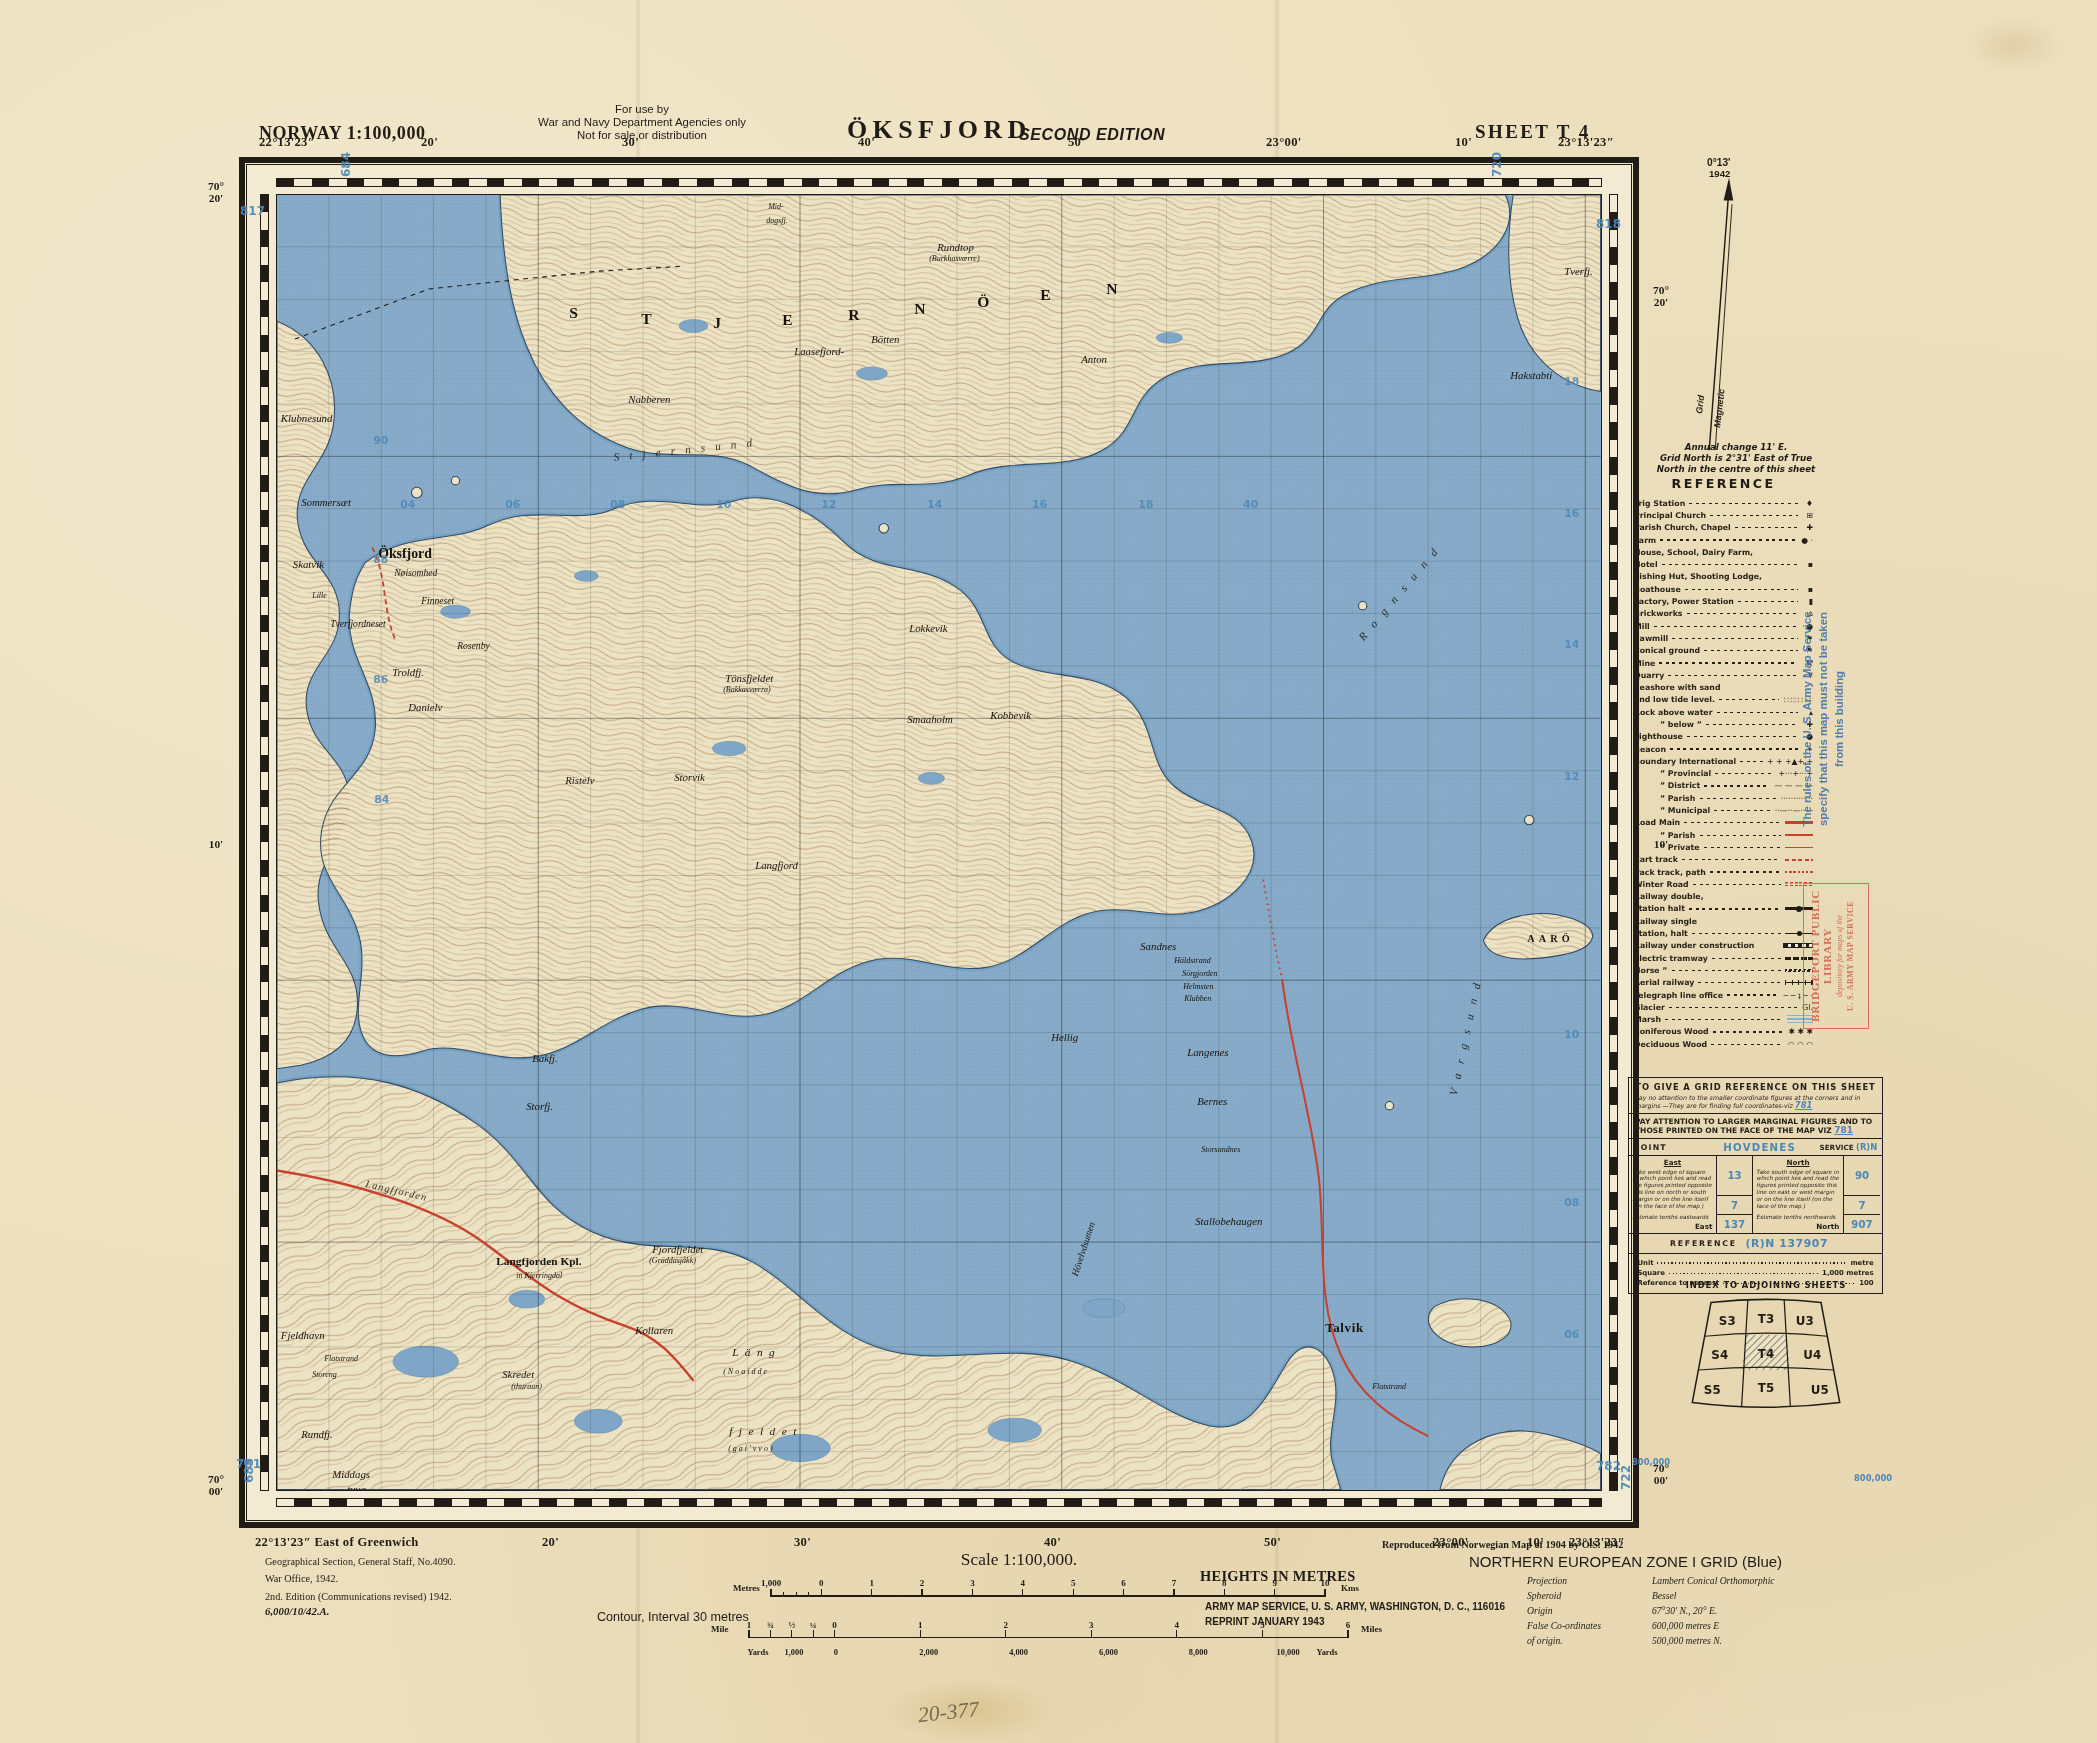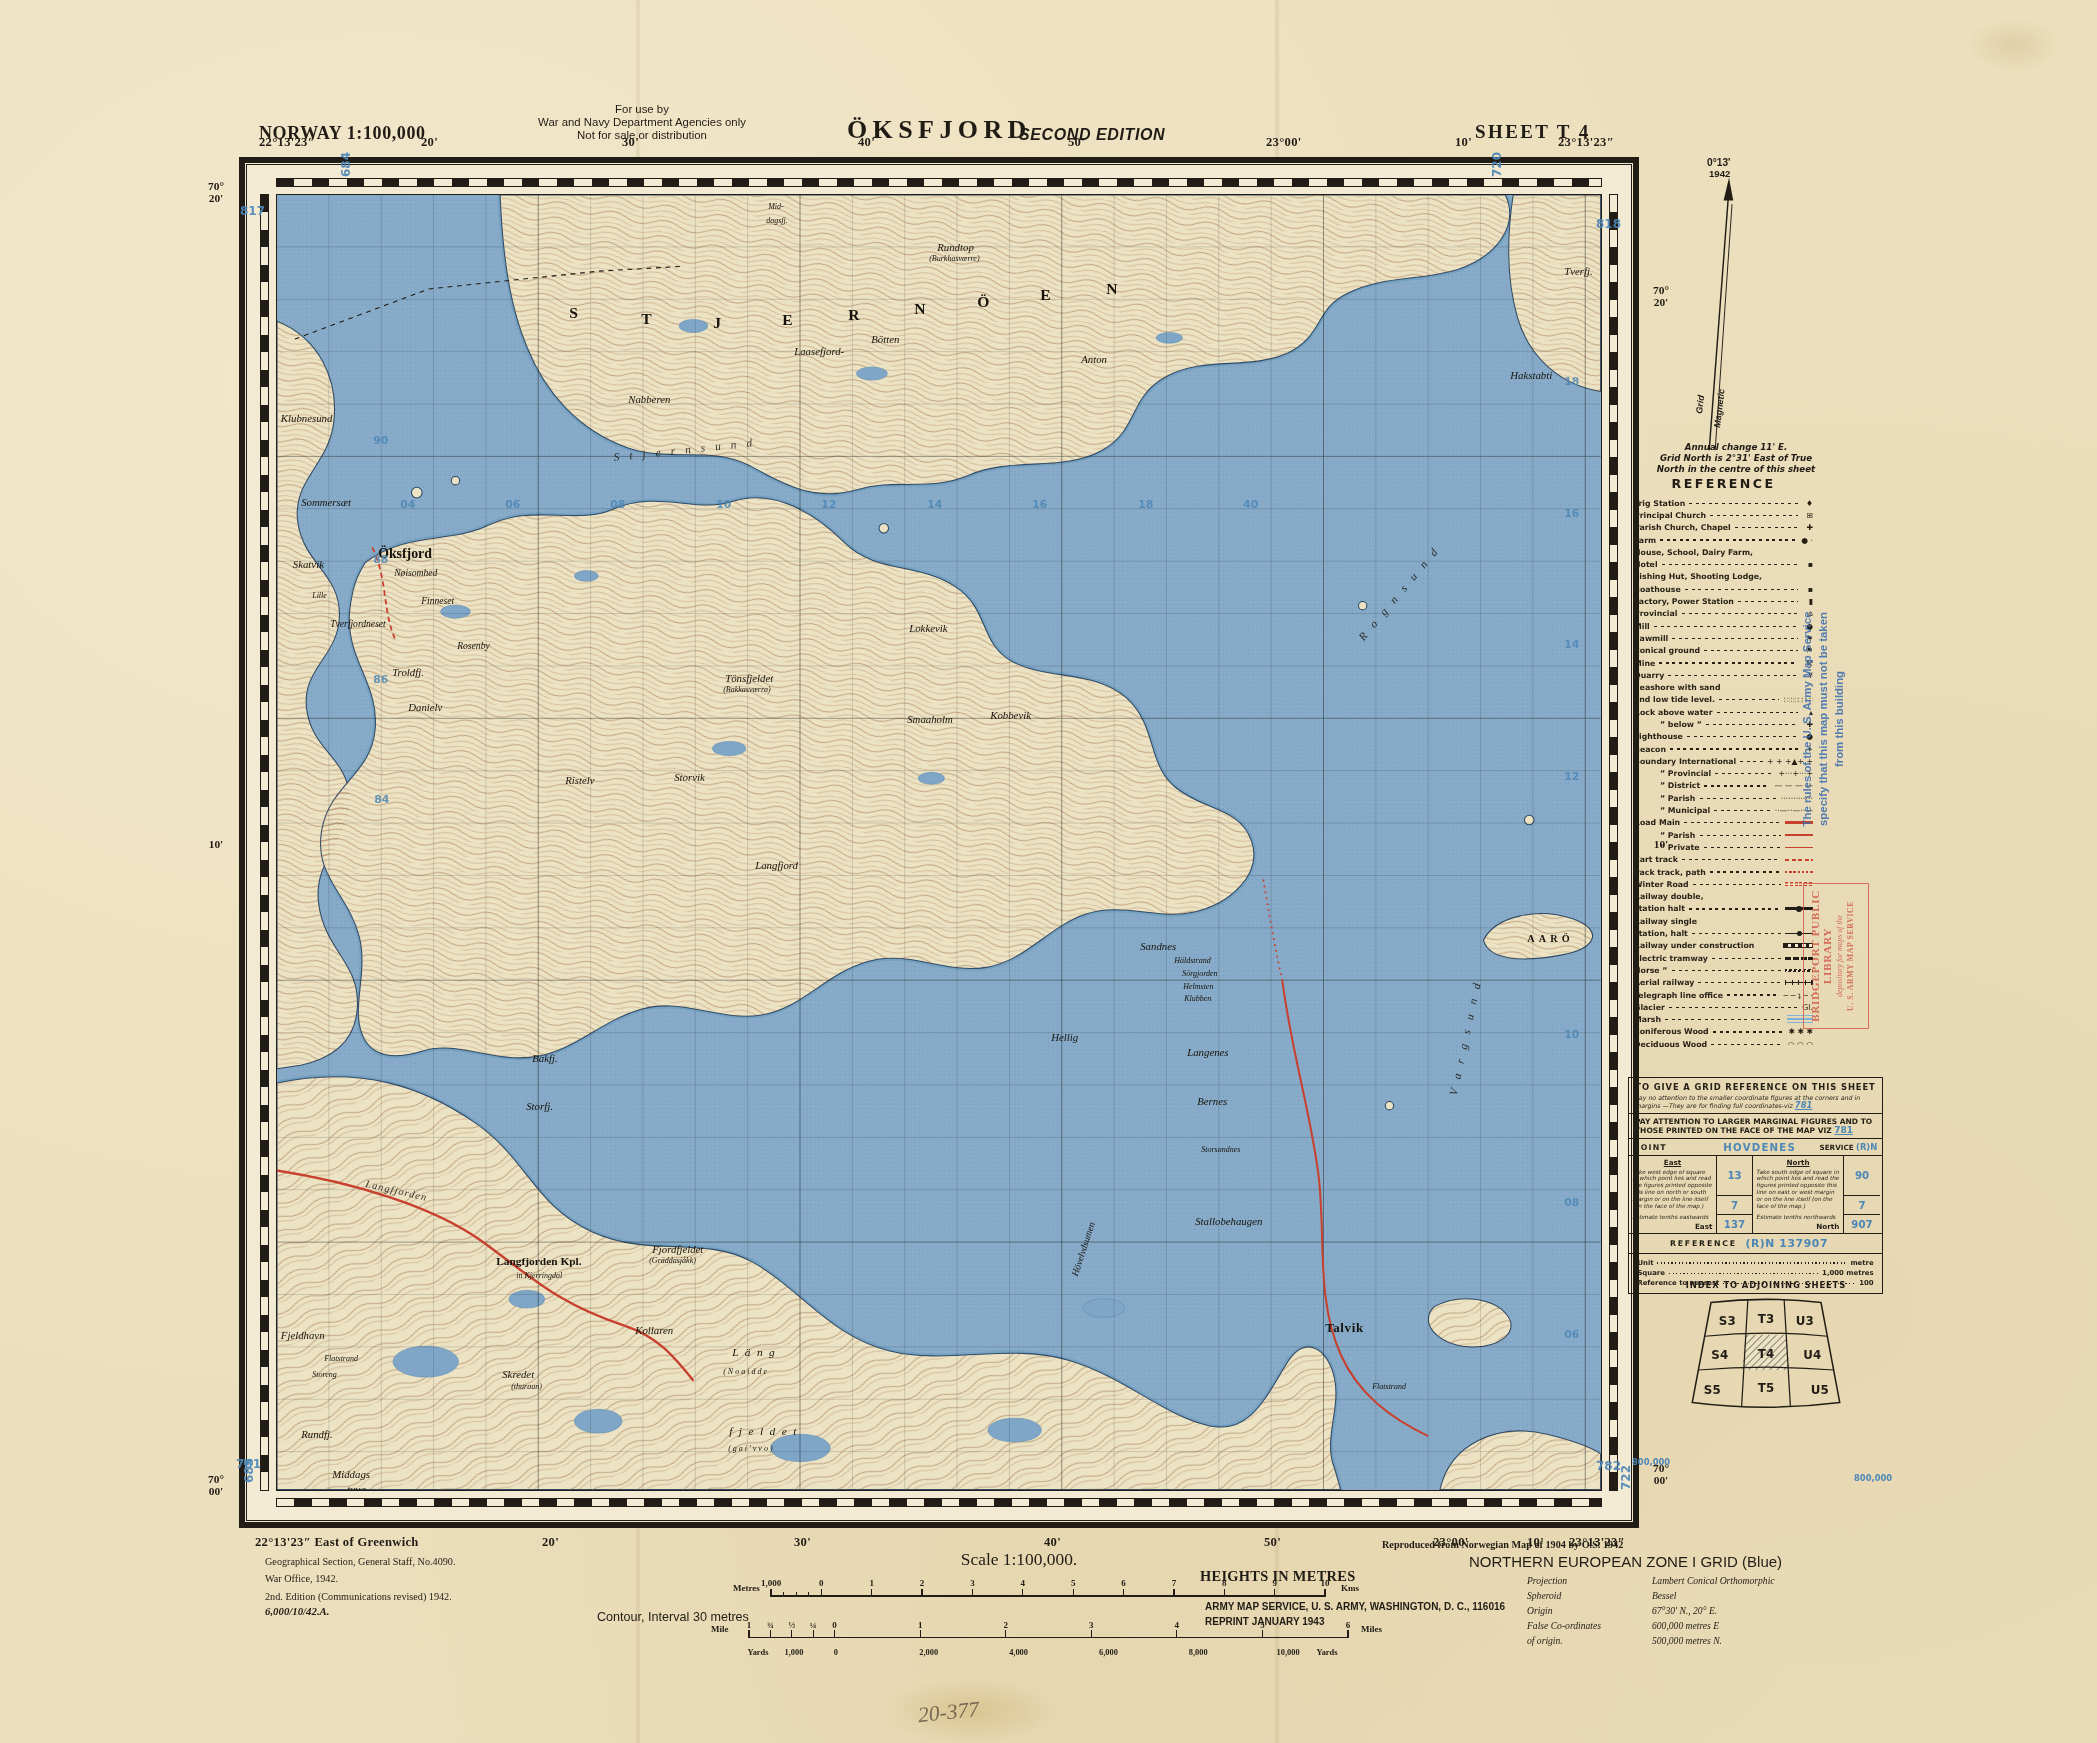--- a/index.html
+++ b/index.html
@@ -456,21 +456,21 @@
           <span class="ref-label">Boathouse</span>
           <span class="ref-lead"></span>
           <span class="ref-sym">▪</span>
         </div>
         <div class="ref-row">
           <span class="ref-label">Factory, Power Station</span>
           <span class="ref-lead"></span>
           <span class="ref-sym">▮</span>
         </div>
         <div class="ref-row">
-          <span class="ref-label">Provincial</span>
+          <span class="ref-label">Brickworks</span>
           <span class="ref-lead"></span>
           <span class="ref-sym">⌂</span>
         </div>
         <div class="ref-row">
           <span class="ref-label">Mill</span>
           <span class="ref-lead"></span>
           <span class="ref-sym">●</span>
         </div>
         <div class="ref-row">
           <span class="ref-label">Sawmill</span>

